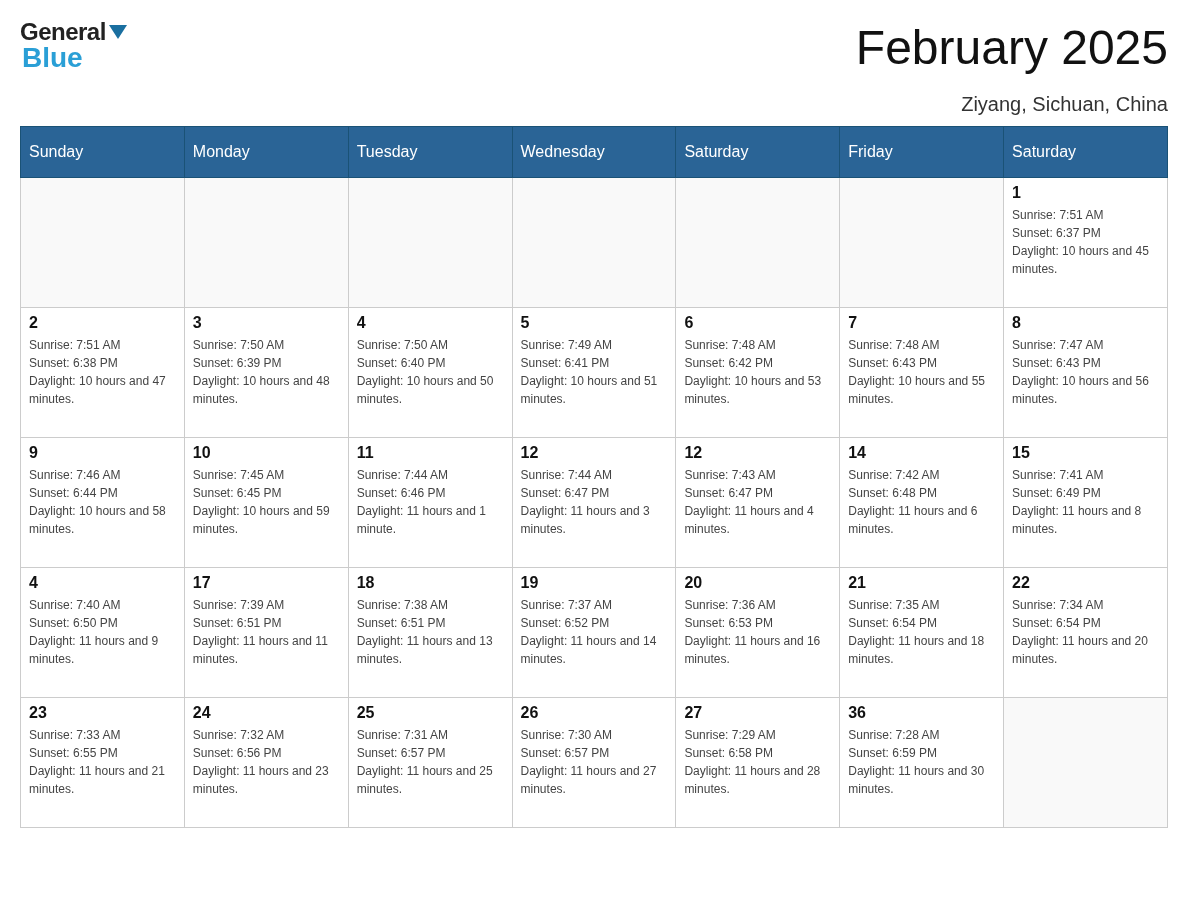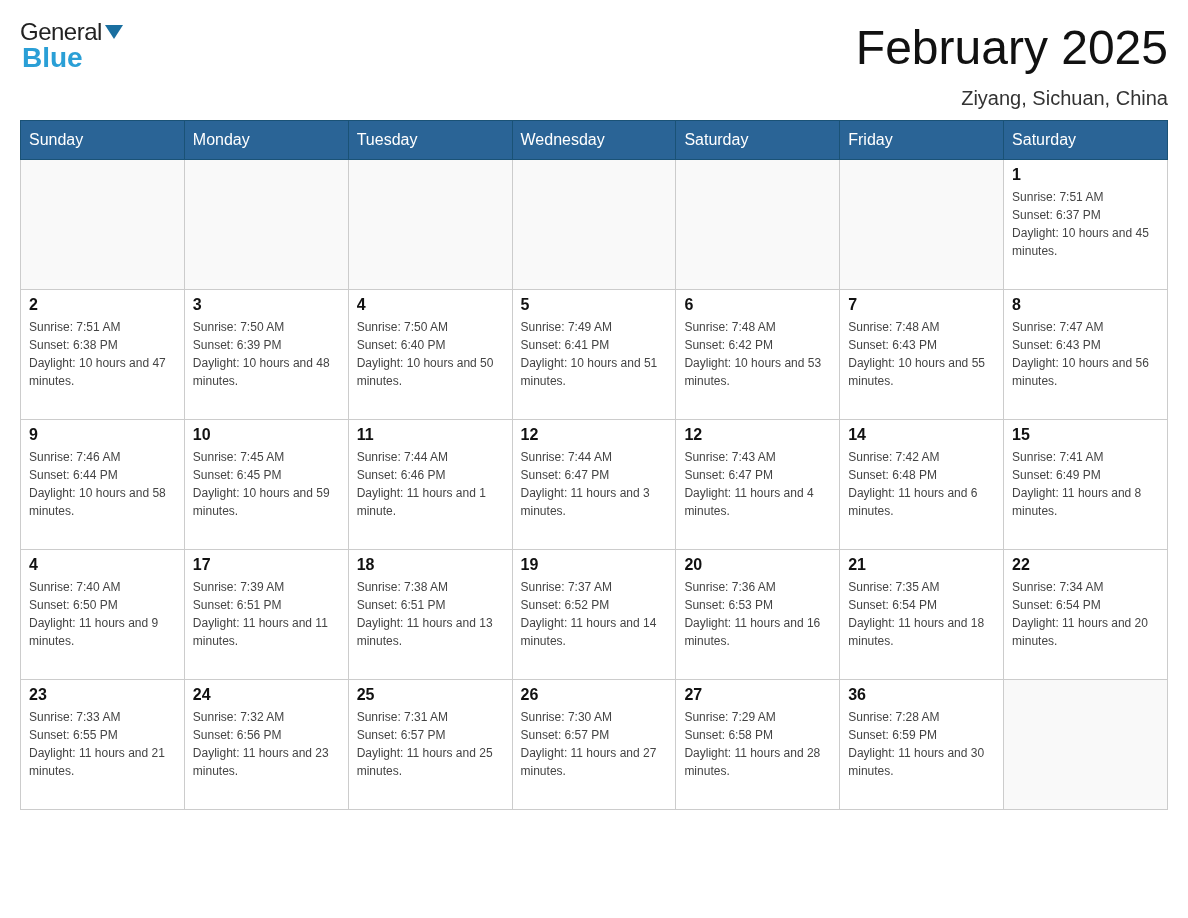--- a/index.html
+++ b/index.html
@@ -21,33 +21,33 @@
     }
     .month-title {
       font-size: 48px;
       font-weight: normal;
       color: #111;
       margin-left: 15px;
     }
     .location {
       font-size: 20px;
       color: #333;
-      margin-top: 12px;
+      margin-top: 18px;
     }
     table {
       width: 100%;
       border-collapse: collapse;
       margin-top: 8px;
     }
     thead tr {
       background-color: #2a6496;
     }
     thead th {
       color: #fff;
-      padding: 10px 8px;
+      padding: 16px 8px;
       text-align: left;
       font-size: 16px;
       font-weight: normal;
       border: 1px solid #1a5276;
     }
     tbody td {
       vertical-align: top;
       padding: 6px 8px;
       border: 1px solid #ccc;
       font-size: 12.5px;
@@ -77,21 +77,21 @@
       display: flex;
       flex-direction: column;
       line-height: 1;
     }
     .logo-top-row {
       display: flex;
       align-items: center;
     }
     .logo-word-general {
       font-size: 24px;
-      font-weight: normal;
+      font-weight: bold;
       color: #222;
       letter-spacing: -0.5px;
     }
     .logo-chevron {
       margin-left: 3px;
       margin-top: 2px;
     }
     .logo-word-blue {
       font-size: 28px;
       font-weight: bold;

